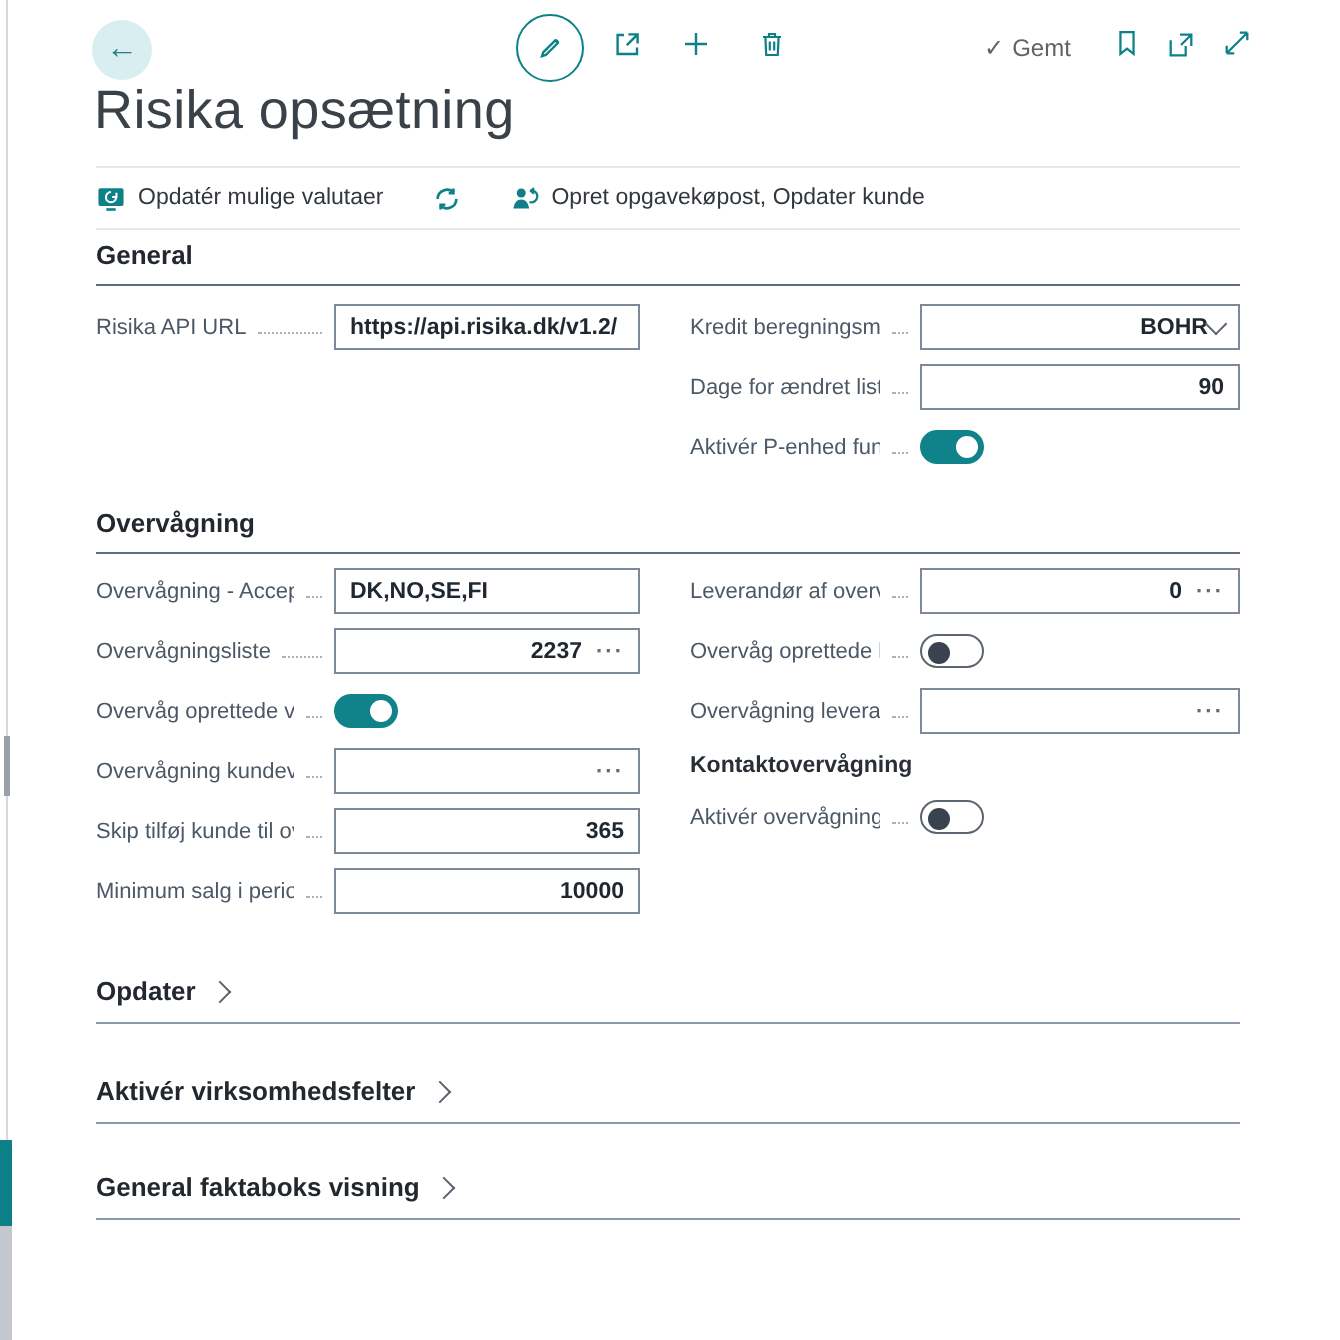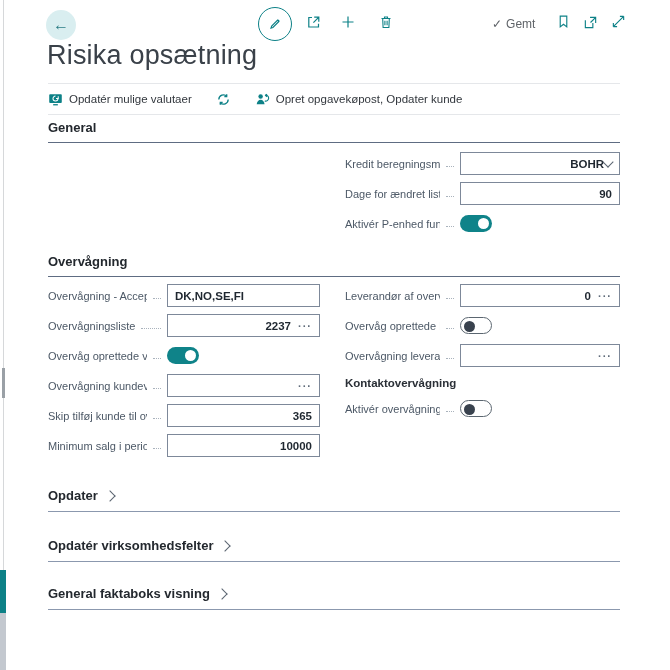--- a/index.html
+++ b/index.html
@@ -163,20 +163,25 @@
       <path d="M12.8 2.2 l-1.6 1.6 1.6 1.4" fill="none" stroke="#0d8187" stroke-width="1.2"></path>
     </svg>
     <span>Opret opgavekøpost, Opdater kunde</span>
   </div>
 
 </div>
 
 <div class="sec-head sec-general">General</div>
 
 <div class="col col-gl">
+  <div class="frow">
+    <span class="flabel">Risika API URL</span>
+    <span class="leader"></span>
+    <input class="fbox w-l" value="https://api.risika.dk/v1.2/" style="">
+  </div>
 </div>
 
 <div class="col col-gr">
   <div class="frow">
     <span class="flabel">Kredit beregningsmet...</span>
     <span class="leader"></span>
     <div class="fbox w-r selectbox">
       <span>BOHR</span>
       <span class="chev-down"></span>
     </div>
@@ -273,21 +278,21 @@
 </div>
 
 <div class="cgroup cg-1">
   <div class="chead">
     <span>Opdater</span>
     <span class="chev-right"></span>
   </div>
 </div>
 <div class="cgroup cg-2">
   <div class="chead">
-    <span>Opdatér virksomhedsfelter</span>
+    <span>Aktivér virksomhedsfelter</span>
     <span class="chev-right"></span>
   </div>
 </div>
 <div class="cgroup cg-3">
   <div class="chead">
     <span>General faktaboks visning</span>
     <span class="chev-right"></span>
   </div>
 </div>
 

